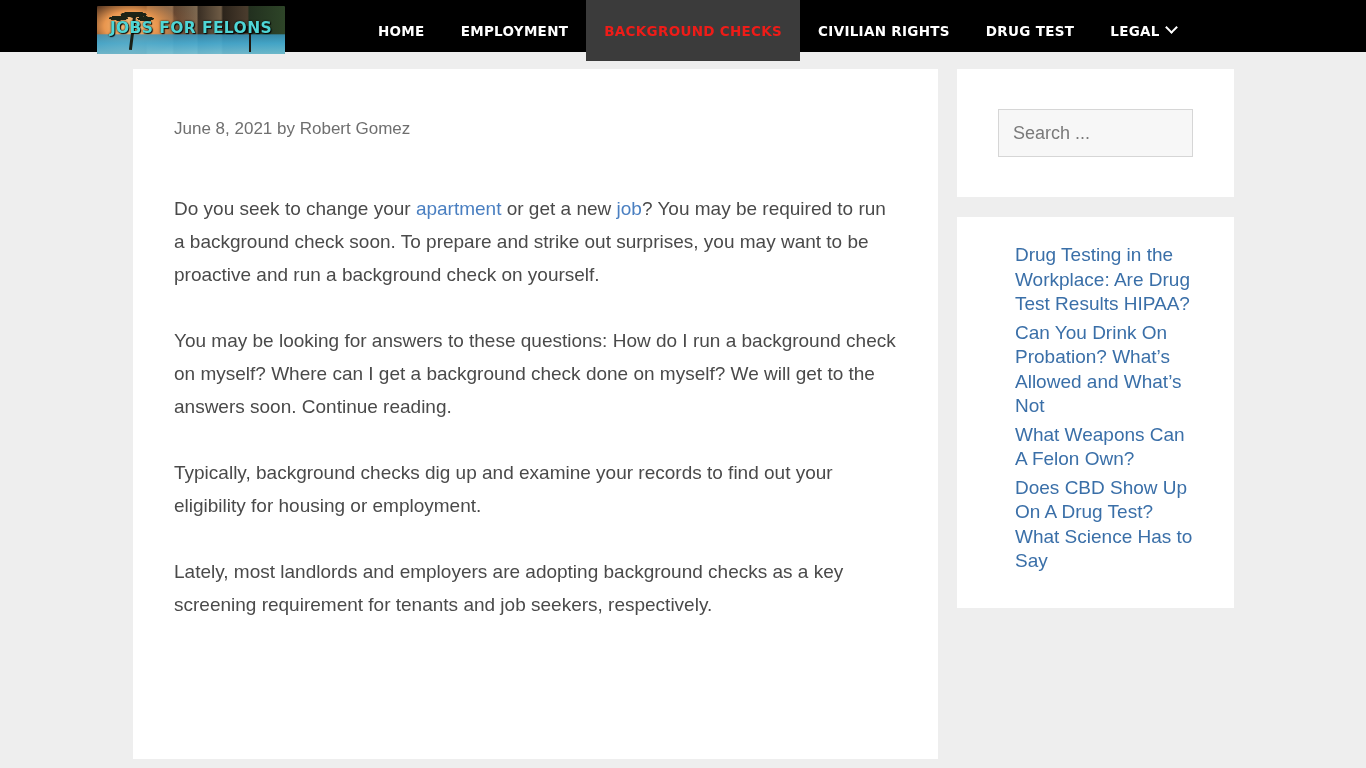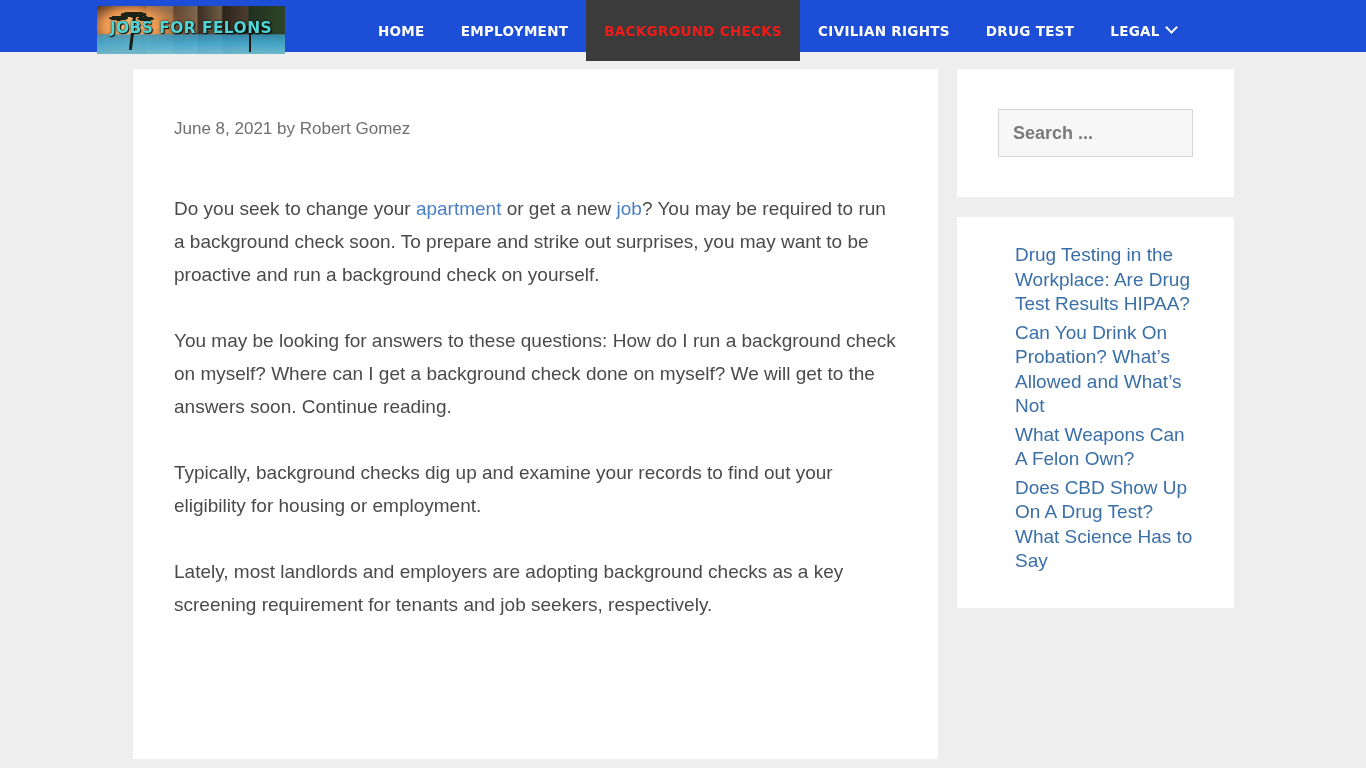--- a/index.html
+++ b/index.html
@@ -13,21 +13,21 @@
   body {
     background: #eeeeee;
     font-family: "Liberation Sans", sans-serif;
     color: #333333;
   }
 
   
   .site-header {
     width: 1366px;
     height: 52px;
-    background: #1d4ed8;
+    background: #000000;
     display: flex;
     align-items: center;
     position: relative;
   }
 
   .logo-link {
     position: absolute;
     left: 97px;
     top: 6px;
     width: 188px;
@@ -214,21 +214,20 @@
   .search-input {
     width: 195px;
     height: 48px;
     background: #f7f7f7;
     border: 1px solid #d6d6d6;
     padding: 0 14px;
     font-family: "Liberation Sans", sans-serif;
     font-size: 18px;
     color: #666666;
     outline: none;
-    font-weight: bold;
   }
   .search-input::placeholder { color: #7a7a7a; opacity: 1; }
 
   .widget.posts-widget {
     padding: 26px 38px 30px 41px;
   }
 
   .post-list { list-style: none; margin-left: 17px; }
 
   .post-list li { margin-bottom: 4px; }

